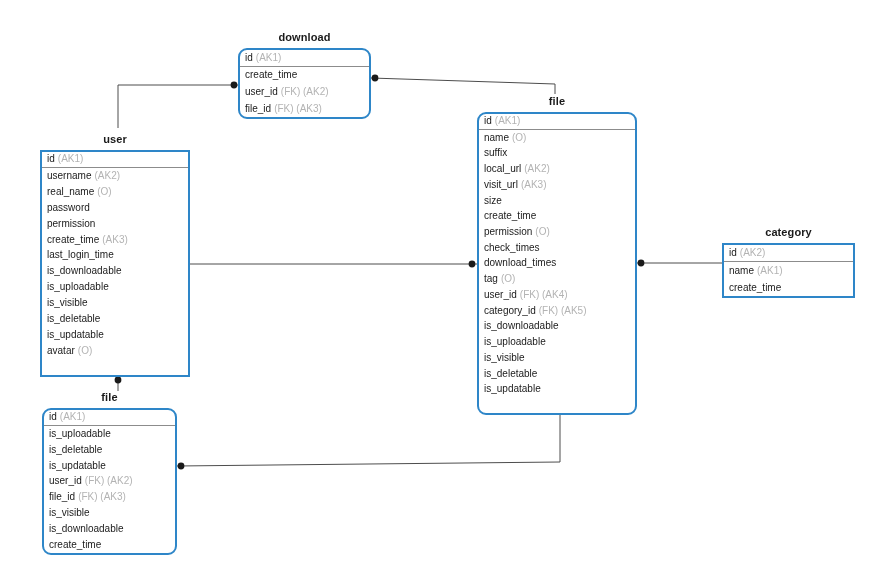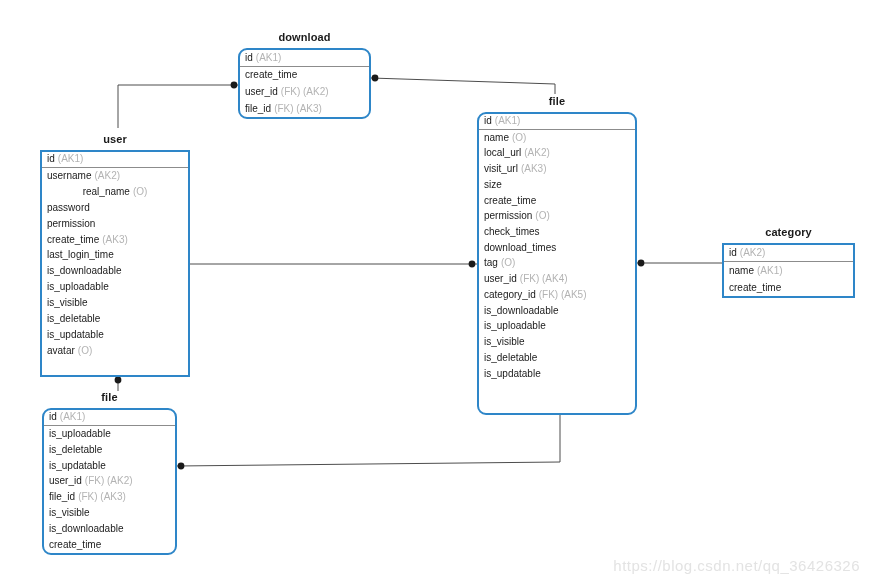--- a/index.html
+++ b/index.html
@@ -96,21 +96,21 @@
       <div class="entity-title" style="left: 15px; top: 133px; width: 200px; color: rgb(26, 26, 26);">user</div>
       <div class="entity" style="left: 40px; top: 150px; width: 150px; height: 227px; border-color: rgb(46, 134, 200);">
         <div class="erow pk" style="height: 15.9286px; border-bottom-color: rgb(140, 140, 140);">
           <span class="fname" style="color: rgb(26, 26, 26);">id</span>
           <span class="fann" style="color: rgb(179, 179, 179);">(AK1)</span>
         </div>
         <div class="erow" style="height: 15.9286px;">
           <span class="fname" style="color: rgb(26, 26, 26);">username</span>
           <span class="fann" style="color: rgb(179, 179, 179);">(AK2)</span>
         </div>
-        <div class="erow" style="height: 15.9286px; justify-content: center;">
+        <div class="erow" style="height: 15.9286px;">
           <span class="fname" style="color: rgb(26, 26, 26);">real_name</span>
           <span class="fann" style="color: rgb(179, 179, 179);">(O)</span>
         </div>
         <div class="erow" style="height: 15.9286px;">
           <span class="fname" style="color: rgb(26, 26, 26); text-align: right;">password</span>
         </div>
         <div class="erow" style="height: 15.9286px;">
           <span class="fname" style="color: rgb(26, 26, 26);">permission</span>
         </div>
         <div class="erow" style="height: 15.9286px;">
@@ -144,20 +144,23 @@
       <div class="entity rounded" style="left: 477px; top: 112px; width: 160px; height: 303px; border-color: rgb(46, 134, 200);">
         <div class="erow pk" style="height: 15.7368px; border-bottom-color: rgb(140, 140, 140);">
           <span class="fname" style="color: rgb(26, 26, 26);">id</span>
           <span class="fann" style="color: rgb(179, 179, 179);">(AK1)</span>
         </div>
         <div class="erow" style="height: 15.7368px;">
           <span class="fname" style="color: rgb(26, 26, 26);">name</span>
           <span class="fann" style="color: rgb(179, 179, 179);">(O)</span>
         </div>
         <div class="erow" style="height: 15.7368px;">
+          <span class="fname" style="color: rgb(26, 26, 26);">suffix</span>
+        </div>
+        <div class="erow" style="height: 15.7368px;">
           <span class="fname" style="color: rgb(26, 26, 26); text-align: center;">local_url</span>
           <span class="fann" style="color: rgb(179, 179, 179);">(AK2)</span>
         </div>
         <div class="erow" style="height: 15.7368px;">
           <span class="fname" style="color: rgb(26, 26, 26);">visit_url</span>
           <span class="fann" style="color: rgb(179, 179, 179);">(AK3)</span>
         </div>
         <div class="erow" style="height: 15.7368px;">
           <span class="fname" style="color: rgb(26, 26, 26);">size</span>
         </div>
@@ -243,14 +246,13 @@
         </div>
         <div class="erow" style="height: 17px;">
           <span class="fname" style="color: rgb(26, 26, 26);">name</span>
           <span class="fann" style="color: rgb(179, 179, 179);">(AK1)</span>
         </div>
         <div class="erow" style="height: 17px;">
           <span class="fname" style="color: rgb(26, 26, 26);">create_time</span>
         </div>
       </div>
     </div>
-  <div id="watermark" style="color: rgb(227, 227, 227);">https://blog.csdn.net/qq_36426326</div>
 </div>
 
 </body></html>

